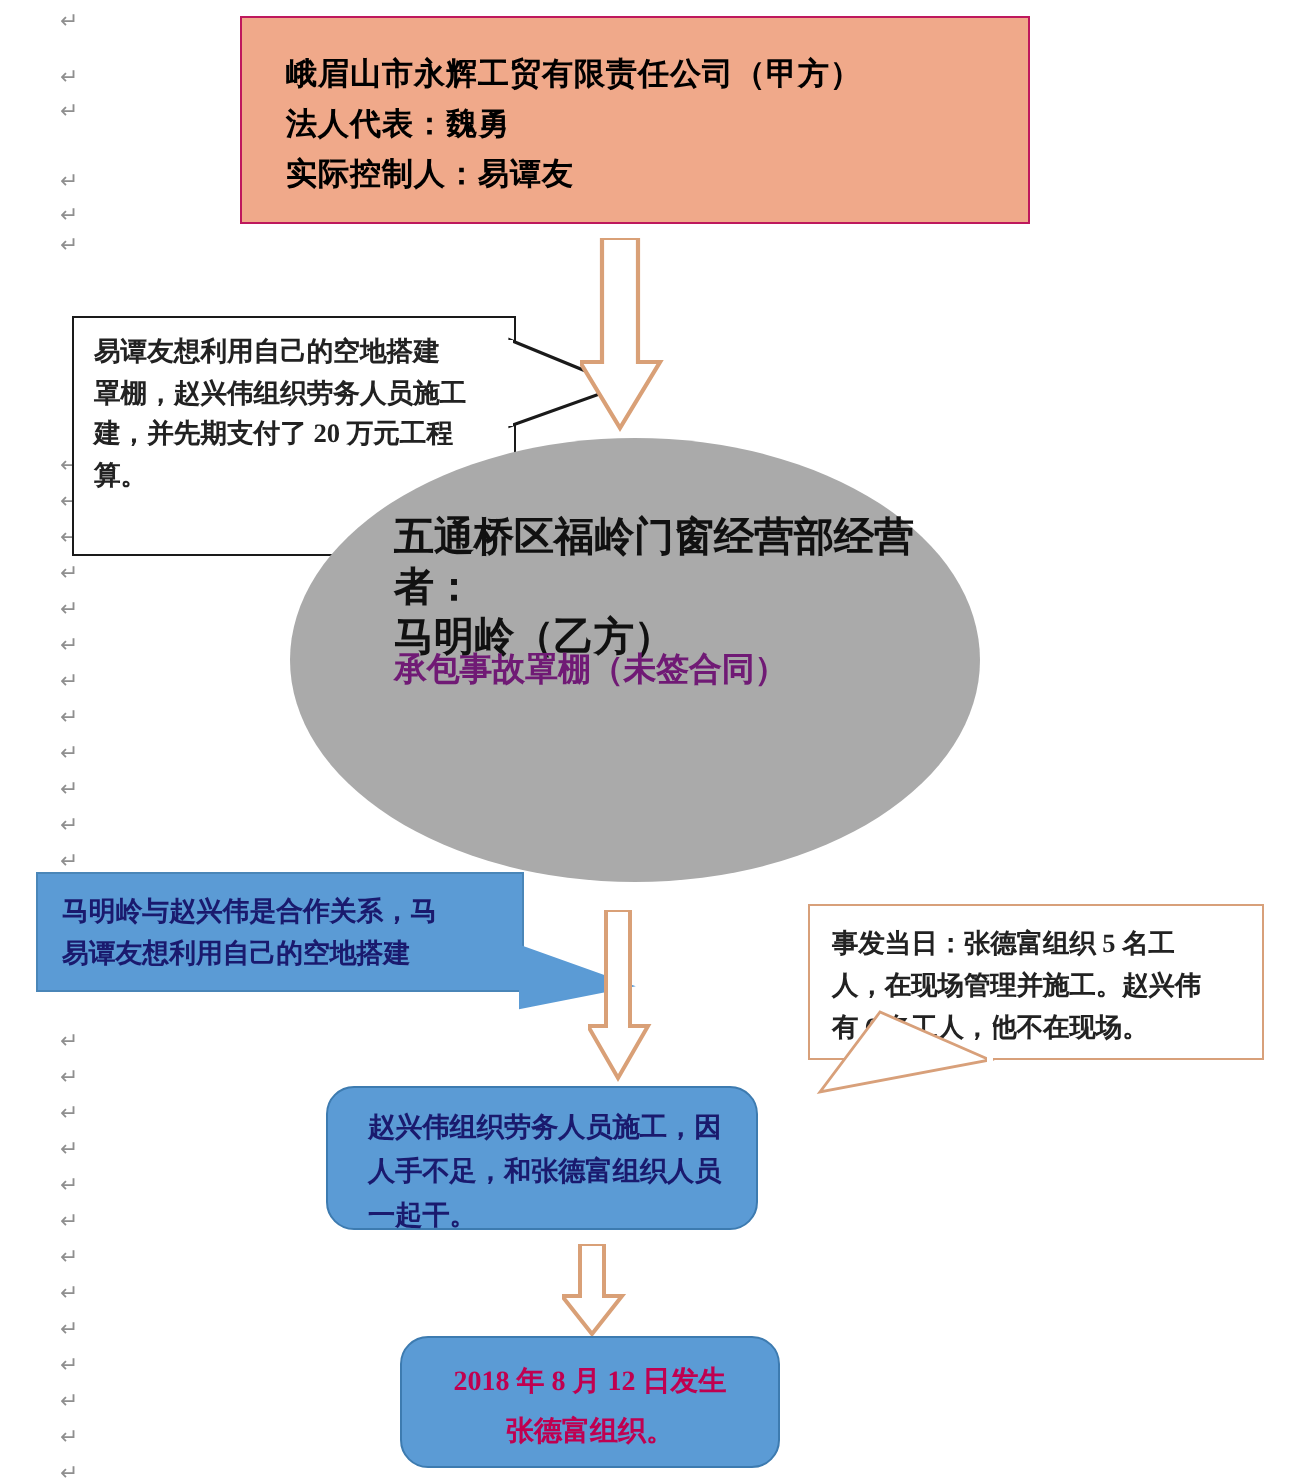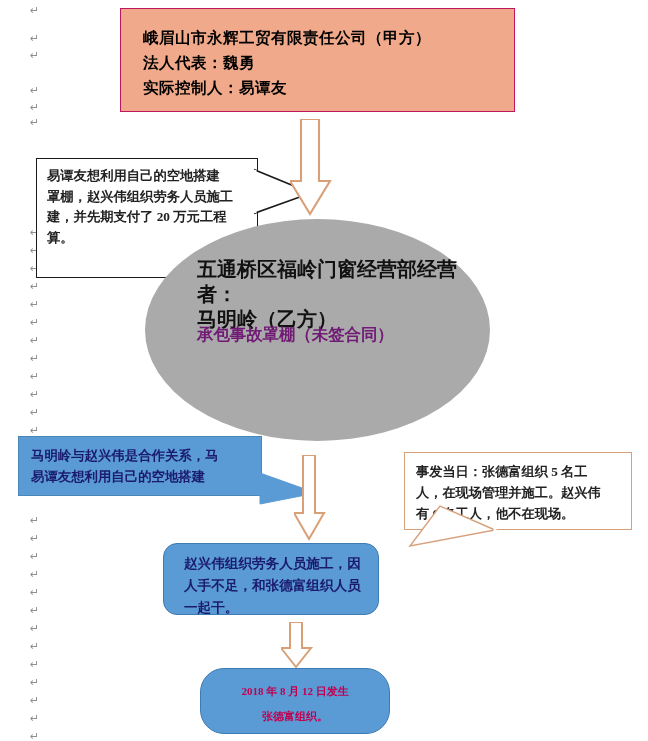--- a/index.html
+++ b/index.html
@@ -119,24 +119,24 @@
     color: #1a1a6e;
     font-weight: bold;
     font-size: 13.6px;
     line-height: 22px;
     padding: 9px 10px 4px 16px;
   }
 
   .box-blue-final {
     background: #5B9BD5;
     border: 1.5px solid #3d7bb0;
-    border-radius: 24px;
+    border-radius: 14px;
     color: #C00050;
     font-weight: bold;
-    font-size: 11px;
+    font-size: 14px;
     line-height: 25px;
     text-align: center;
     padding: 10px 6px 4px 6px;
   }
 
   
   .tail-svg { position: absolute; overflow: visible; }
 
   .arrow-svg { position: absolute; }
 </style>

